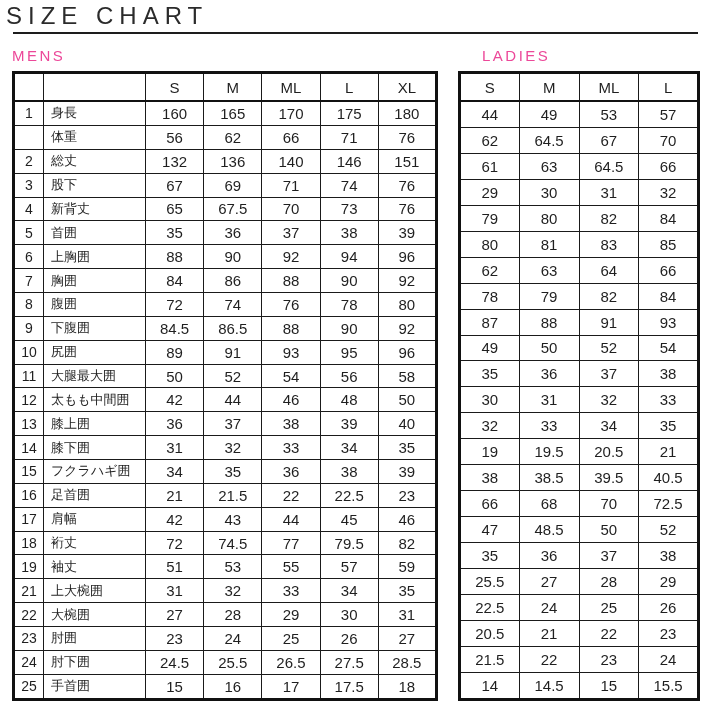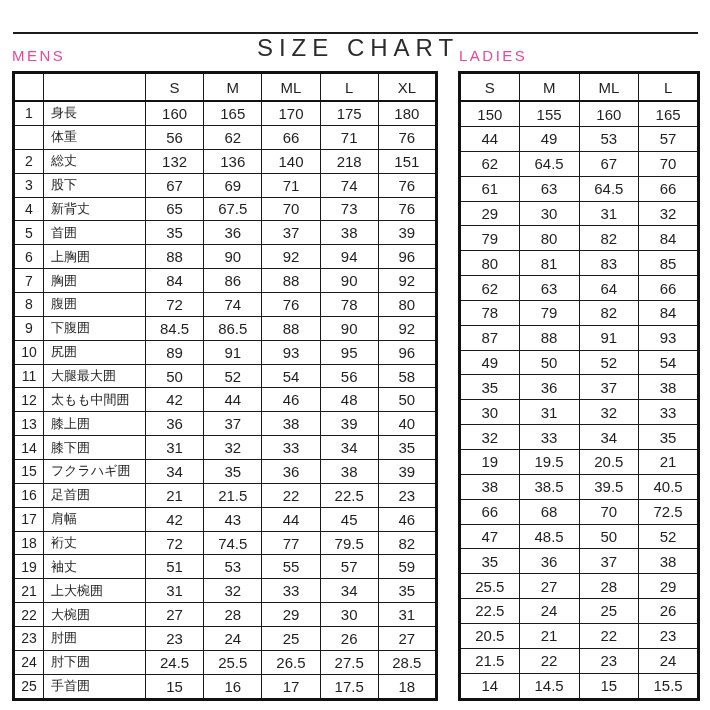--- a/index.html
+++ b/index.html
@@ -2,34 +2,34 @@
 <html><head>
 <meta charset="utf-8">
 <style>
   html,body { margin:0; padding:0; }
   body {
     width:710px; height:710px; background:#ffffff; position:relative;
     font-family:"Liberation Sans","DejaVu Sans",sans-serif; color:#222;
     overflow:hidden;
   }
   .title {
-    position:absolute; top:2px; left:0; width:100%; text-align:center;
+    position:absolute; top:2px; left:0; width:100%; 
     font-size:24px; font-weight:400; letter-spacing:6px; padding-left:6px;
-    color:#2b2b2b; box-sizing:border-box;margin-top:32px;
+    color:#2b2b2b; box-sizing:border-box;
   }
   .rule {
     position:absolute; top:32px; left:13px; width:685px; height:2px;
     background:#1d1d1d;
   }
   .group-label {
     position:absolute; top:47px; font-size:15px; letter-spacing:2.5px;
     color:#ec4899;
   }
   #mens-label   { left:12px; }
-  #ladies-label { left:459px; }
+  #ladies-label { left:482px; }
 
   table.size-table {
     position:absolute; top:71px; border-collapse:collapse; table-layout:fixed;
     height:630px; background:#fff; border:3px solid #111;
   }
   #mens-table   { left:12px;  width:426px; }
   #ladies-table { left:458px; width:242px; }
 
   .size-table th, .size-table td {
     border:1px solid #1a1a1a; text-align:center; padding:0;
@@ -86,21 +86,21 @@
         <td>66</td>
         <td>71</td>
         <td>76</td>
       </tr>
       <tr>
         <td class="num">2</td>
         <td class="lbl">総丈</td>
         <td>132</td>
         <td>136</td>
         <td>140</td>
-        <td>218</td>
+        <td>146</td>
         <td>151</td>
       </tr>
       <tr>
         <td class="num">3</td>
         <td class="lbl">股下</td>
         <td>67</td>
         <td>69</td>
         <td>71</td>
         <td>74</td>
         <td>76</td>
@@ -305,26 +305,20 @@
       <col>
     </colgroup>
   <tbody>
       <tr class="head">
         <th>S</th>
         <th>M</th>
         <th>ML</th>
         <th>L</th>
       </tr>
       <tr>
-        <td>150</td>
-        <td>155</td>
-        <td>160</td>
-        <td>165</td>
-      </tr>
-      <tr>
         <td>44</td>
         <td>49</td>
         <td>53</td>
         <td>57</td>
       </tr>
       <tr>
         <td>62</td>
         <td>64.5</td>
         <td>67</td>
         <td>70</td>

